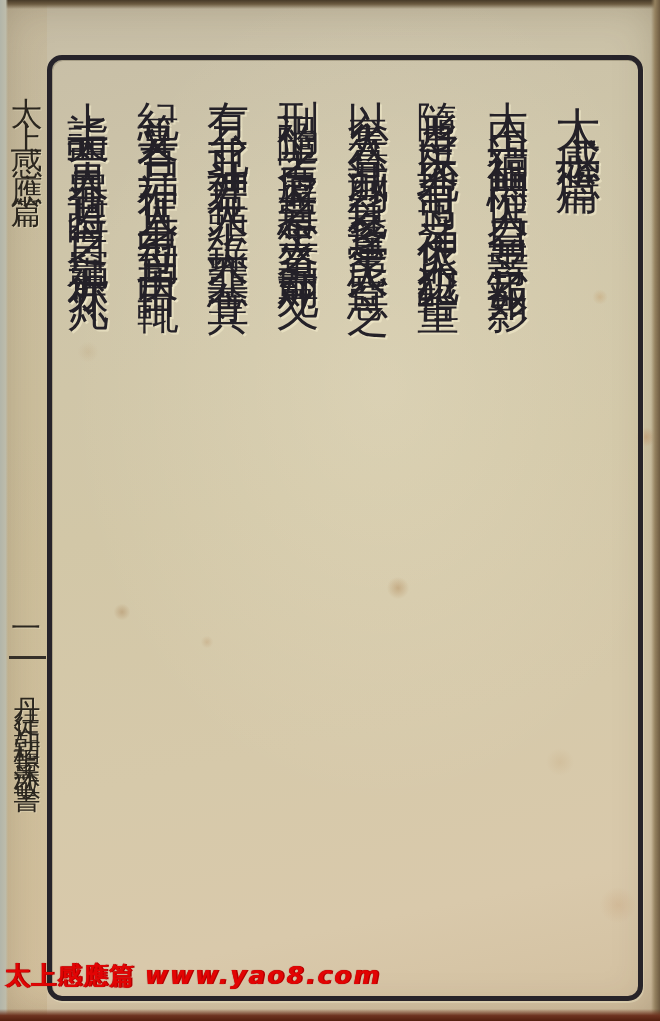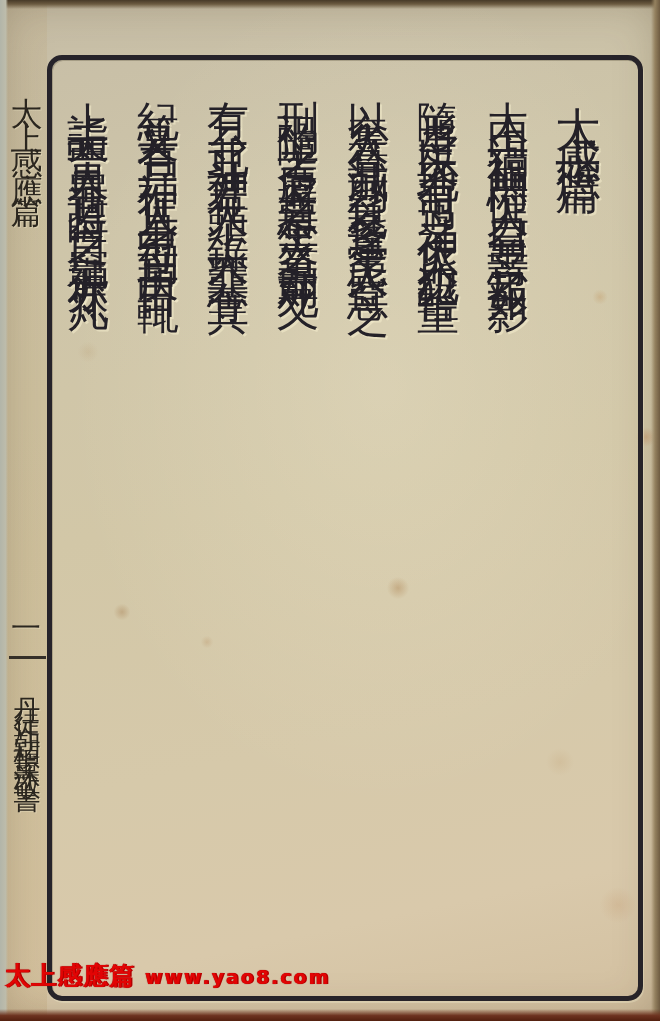--- a/index.html
+++ b/index.html
@@ -54,21 +54,21 @@
     color:#2b2720;text-shadow:1px 1px 0 rgba(244,236,204,.45);}
   .margin-title{left:7px;top:72px;width:39px;line-height:39px;font-size:32px;letter-spacing:25px;}
   .page-number{left:7px;top:612px;width:39px;line-height:39px;font-size:30px;}
   .margin-rule{position:absolute;left:9px;top:656px;width:37px;height:3px;background:#35302a;}
   .colophon{left:8px;top:676px;width:38px;line-height:38px;font-size:27px;letter-spacing:11px;height:345px;overflow:hidden;}
 
   
   .watermark{position:absolute;left:5px;top:959px;z-index:8;white-space:nowrap;
     font-family:"DejaVu Sans",sans-serif;font-weight:bold;font-size:25px;color:#e20404;
     text-shadow:1.5px 0 0 #b40000, 0 0 1px #8d0000;letter-spacing:1px;}
-  .watermark .url{font-size:19px;letter-spacing:2px;}
+  .watermark .url{font-size:25px;letter-spacing:2px;font-style:italic;}
 </style>
 </head>
 <body>
 
 <div class="photo">
 
   <div class="margin-strip"></div>
 
   <div class="frame"></div>
 

